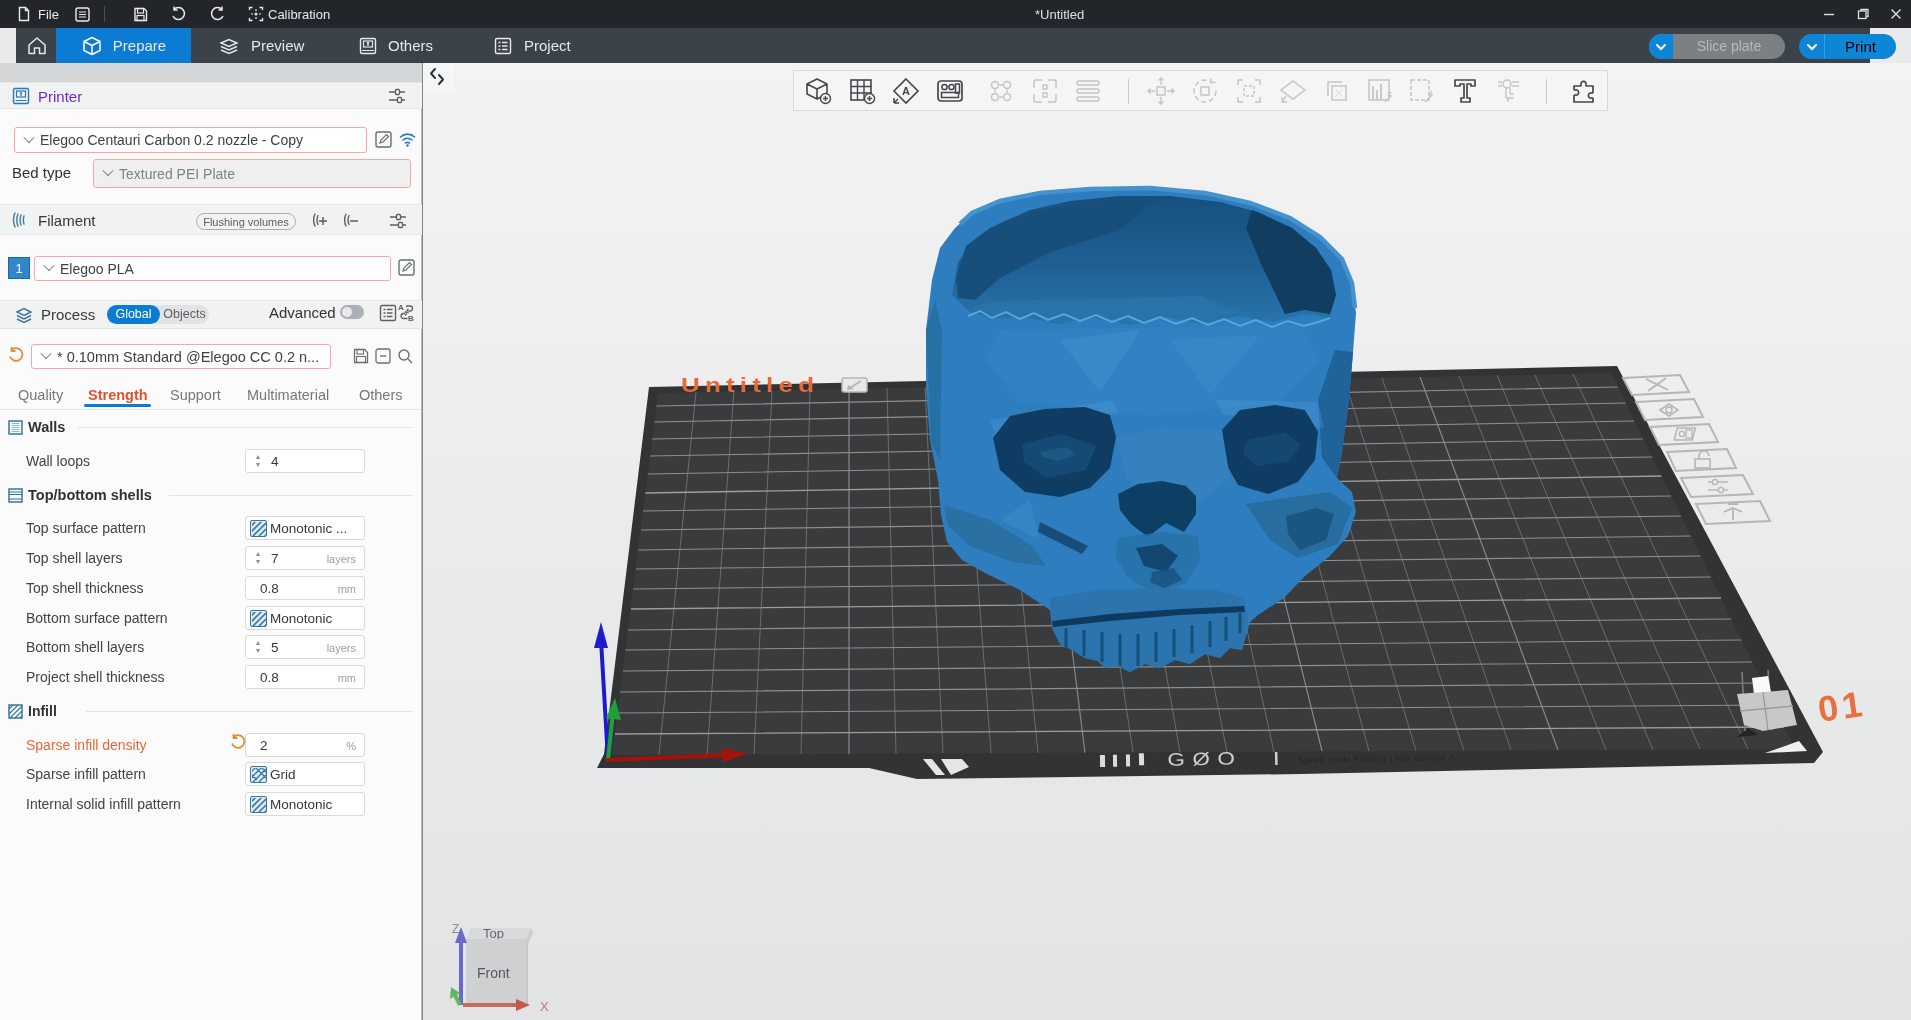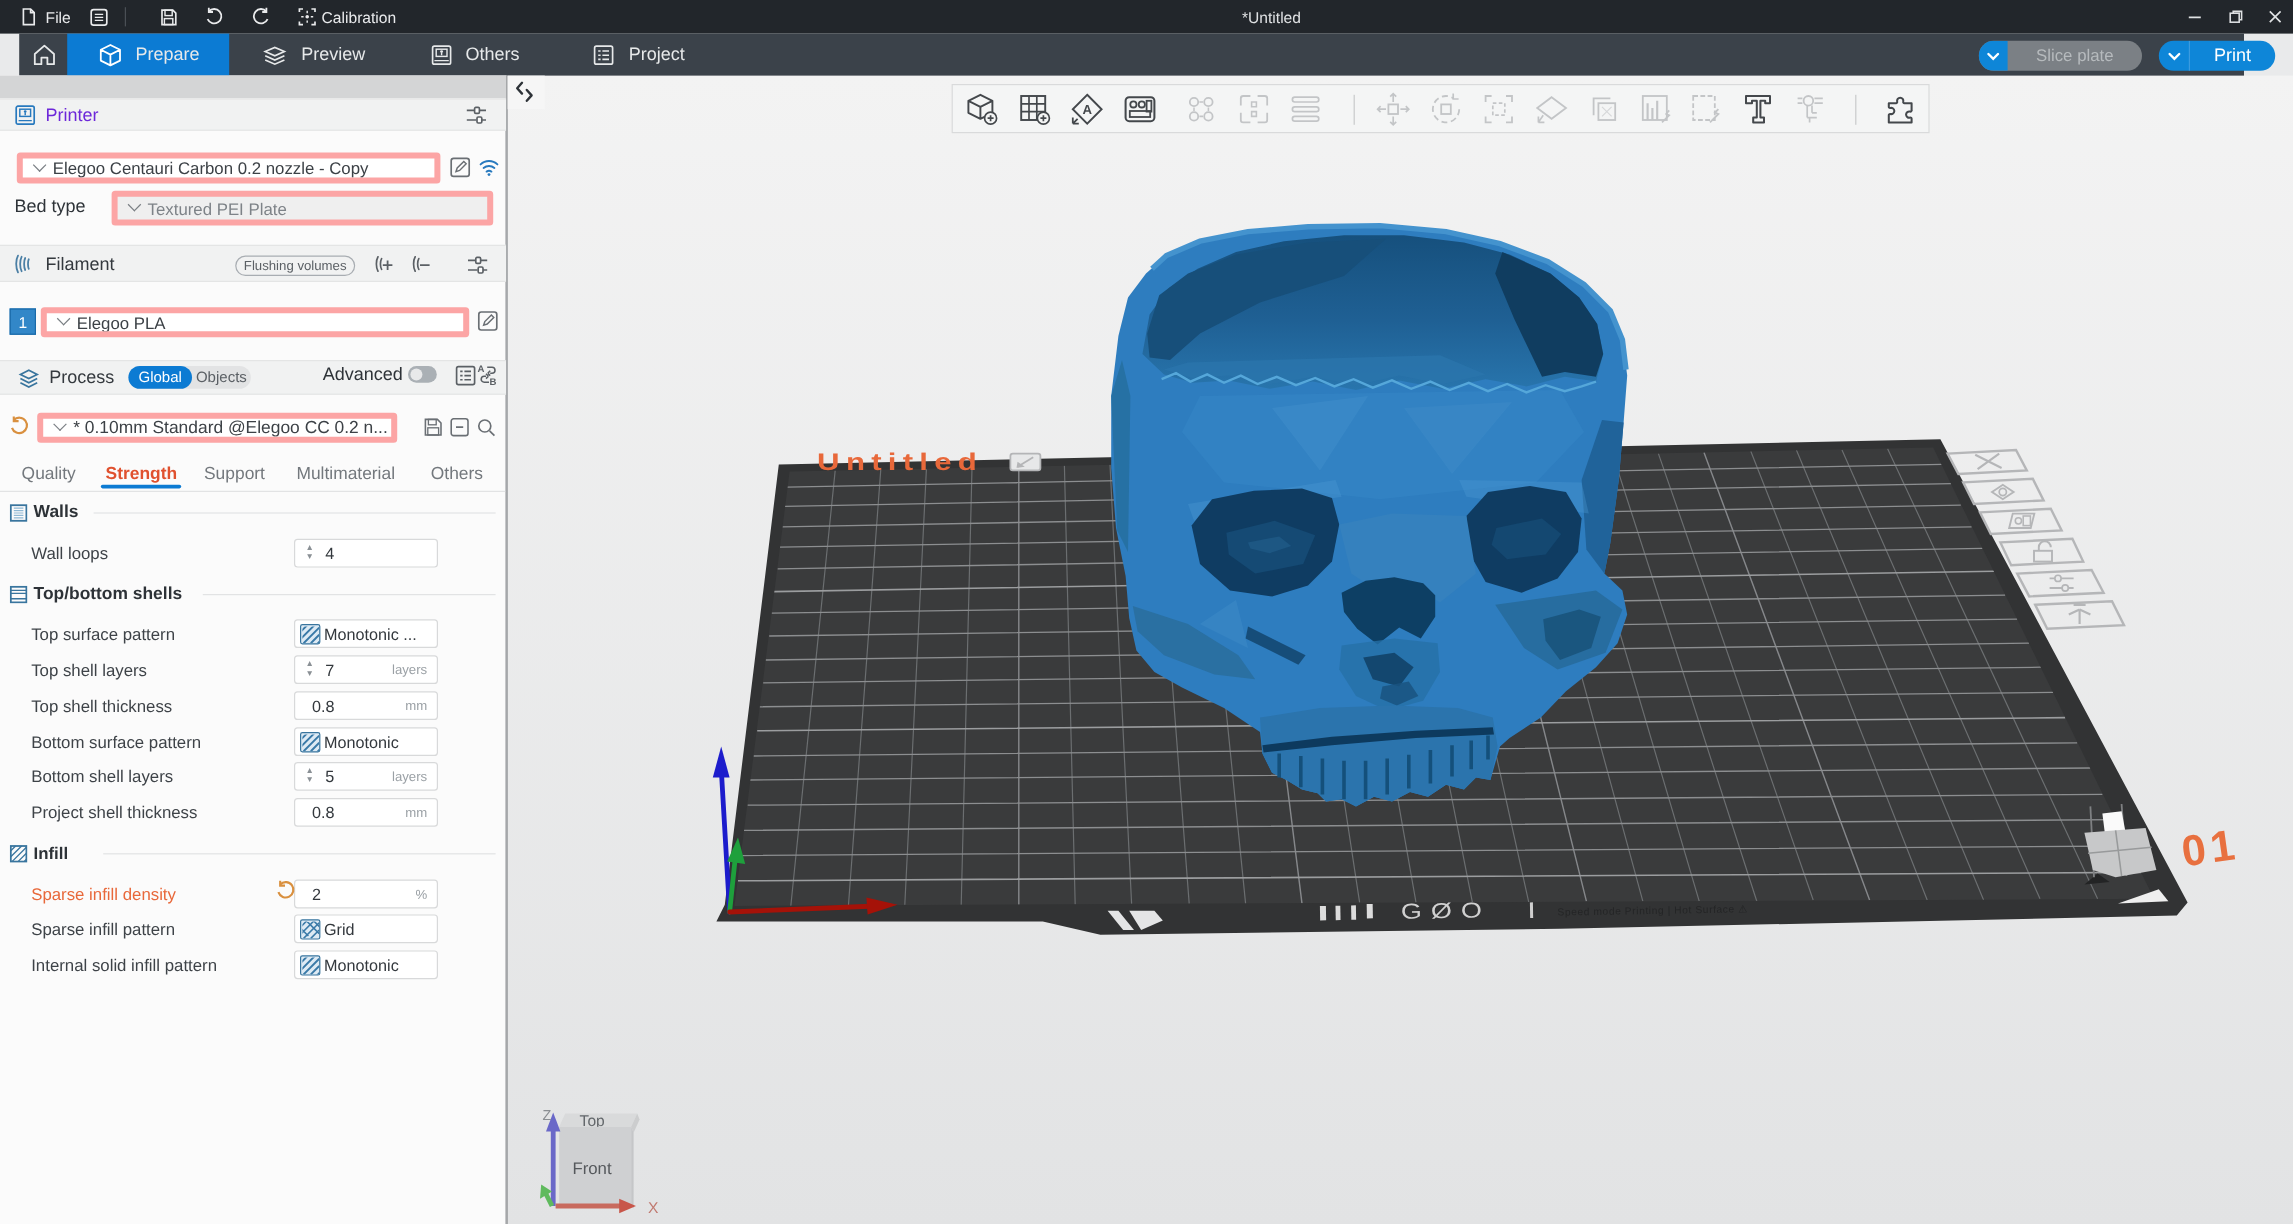--- a/index.html
+++ b/index.html
@@ -5,21 +5,21 @@
 html,body{width:1911px;height:1020px;overflow:hidden;font-family:"Liberation Sans",sans-serif}
 #app{position:absolute;left:0;top:0;width:1911px;height:1020px;background:#e9eaeb}
 .abs{position:absolute}
 #menubar{left:0;top:0;width:1911px;height:28px;background:#22262b;color:#e9eaec;font-size:13px}
 #menubar .mi{position:absolute;top:0;height:28px;display:flex;align-items:center;color:#e9eaec}
 #tabbar{left:16px;top:28px;width:1854px;height:35px;background:#3b424a}
 .tab{position:absolute;top:0;height:35px;display:flex;align-items:center;color:#e7e9ea;font-size:15px}
 #tab-prepare{left:40px;width:135px;background:#0c7bd3;justify-content:center}
 #sidebar{left:0;top:63px;width:422px;height:957px;background:#fbfbfb;border-right:1px solid #b9babc}
 .band{position:absolute;left:0;width:422px;background:#f1f2f2;border-top:1px solid #e4e5e5;border-bottom:1px solid #e4e5e5}
-.combo{position:absolute;background:#fff;border:5px solid #fca5a5;border-radius:3px;font-size:14px;color:#3c4146;display:flex;align-items:center;white-space:nowrap;overflow:hidden}
+.combo{position:absolute;background:#fff;border:1px solid #fca5a5;border-radius:3px;font-size:14px;color:#3c4146;display:flex;align-items:center;white-space:nowrap;overflow:hidden}
 .chev{display:inline-block;width:8px;height:8px;border-left:1.5px solid #7a7f84;border-bottom:1.5px solid #7a7f84;transform:rotate(-45deg) translate(1px,-1px);margin:0 7px 3px 10px;flex:none}
 .stitle{position:absolute;font-size:15px;font-weight:bold;color:#2d3237}
 .plabel{position:absolute;font-size:14px;color:#3e4348;left:26px;white-space:nowrap}
 .vbox{position:absolute;left:245px;width:120px;height:24px;background:#fff;border:1px solid #d8d9da;border-radius:3px;font-size:13.5px;color:#33383d}
 .vbox .unit{position:absolute;right:8px;top:6px;font-size:11px;color:#9aa0a5}
 .vbox .val{position:absolute;left:25px;top:4px}
 .spin{position:absolute;left:7px;top:3px;width:10px;color:#8a9095;font-size:7px;line-height:8px;text-align:center}
 .hatch{position:absolute;left:4px;top:3px;width:17px;height:17px;border:1.2px solid #39759e;border-radius:2px;background:#ddeaf4}
 .hline{position:absolute;height:1px;background:#e2e3e4}
 #warn{left:1536px;top:942px;width:370px;height:76px;background:#fffdf6;border:2px solid #f3cba2;border-radius:8px;overflow:hidden}
@@ -246,21 +246,21 @@
           </svg>
         </div>
   <div style="position:absolute;left:24px;top:4px;width:112px;text-align:center;font-size:14px;color:#b6babd">Slice plate</div>
 </div>
 <div style="position:absolute;left:1783px;top:6px;width:97px;height:25px;border-radius:13px;background:#0e86d8;overflow:hidden">
   <div style="position:absolute;left:0;top:0;width:26px;height:25px;display:flex;align-items:center;justify-content:center;border-right:1px solid #3a9be0">
           <svg width="16" height="16" viewBox="0 0 16 16">
             <path d="M4 6l4 4 4-4" stroke="#fff" stroke-width="2" fill="none" stroke-linecap="round"></path>
           </svg>
         </div>
-  <div style="position:absolute;left:26px;top:4px;width:71px;text-align:center;font-size:15px;color:#ffffff">Print</div>
+  <div style="position:absolute;left:26px;top:4px;width:71px;text-align:center;font-size:15px;color:#000000">Print</div>
 </div>
 </div>
   <div class="abs" id="sidebar">
 <div style="position:absolute;left:0;top:0;width:422px;height:19px;background:#d4d5d6"></div>
 <div class="band" style="top:19px;height:27px"></div>
 <div style="position:absolute;left:12px;top:24px"><svg width="18" height="18" viewBox="0 0 18 18">
           <rect x="1.5" y="1.5" width="15" height="15" rx="1.5" stroke="#2779be" stroke-width="1.4" fill="none"></rect>
           <rect x="4.5" y="4" width="9" height="6" stroke="#2779be" stroke-width="1.2" fill="none"></rect>
           <circle cx="9" cy="6" r="1.1" fill="#2779be"></circle>
           <path d="M9 7v2M3.5 13.5h11" stroke="#2779be" stroke-width="1.2"></path>

